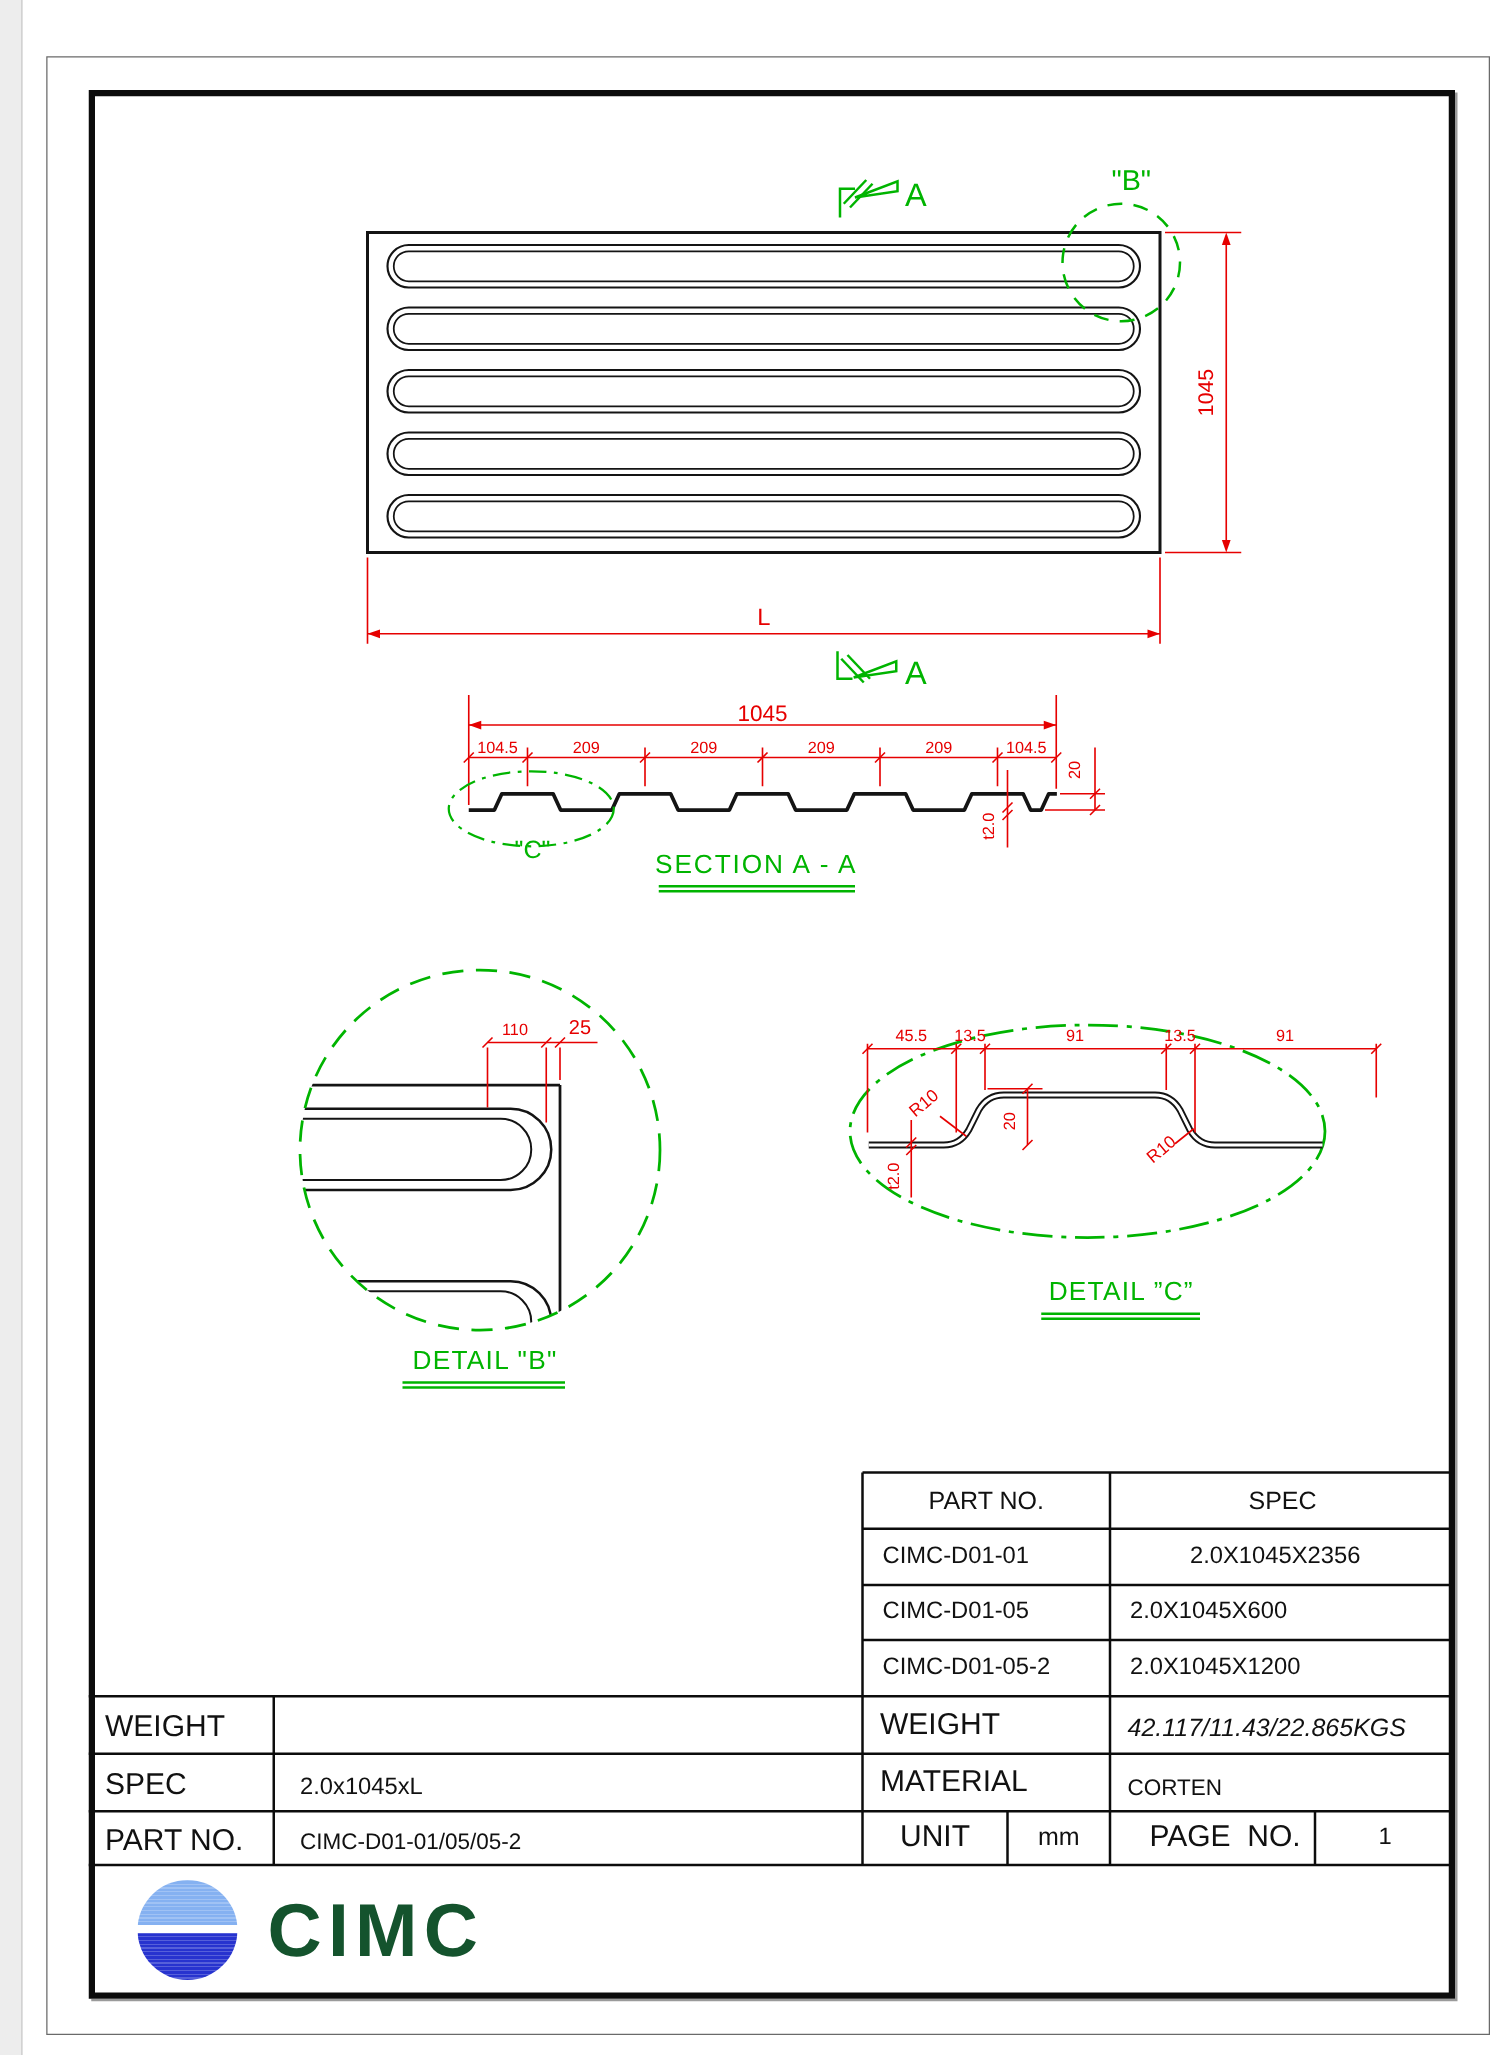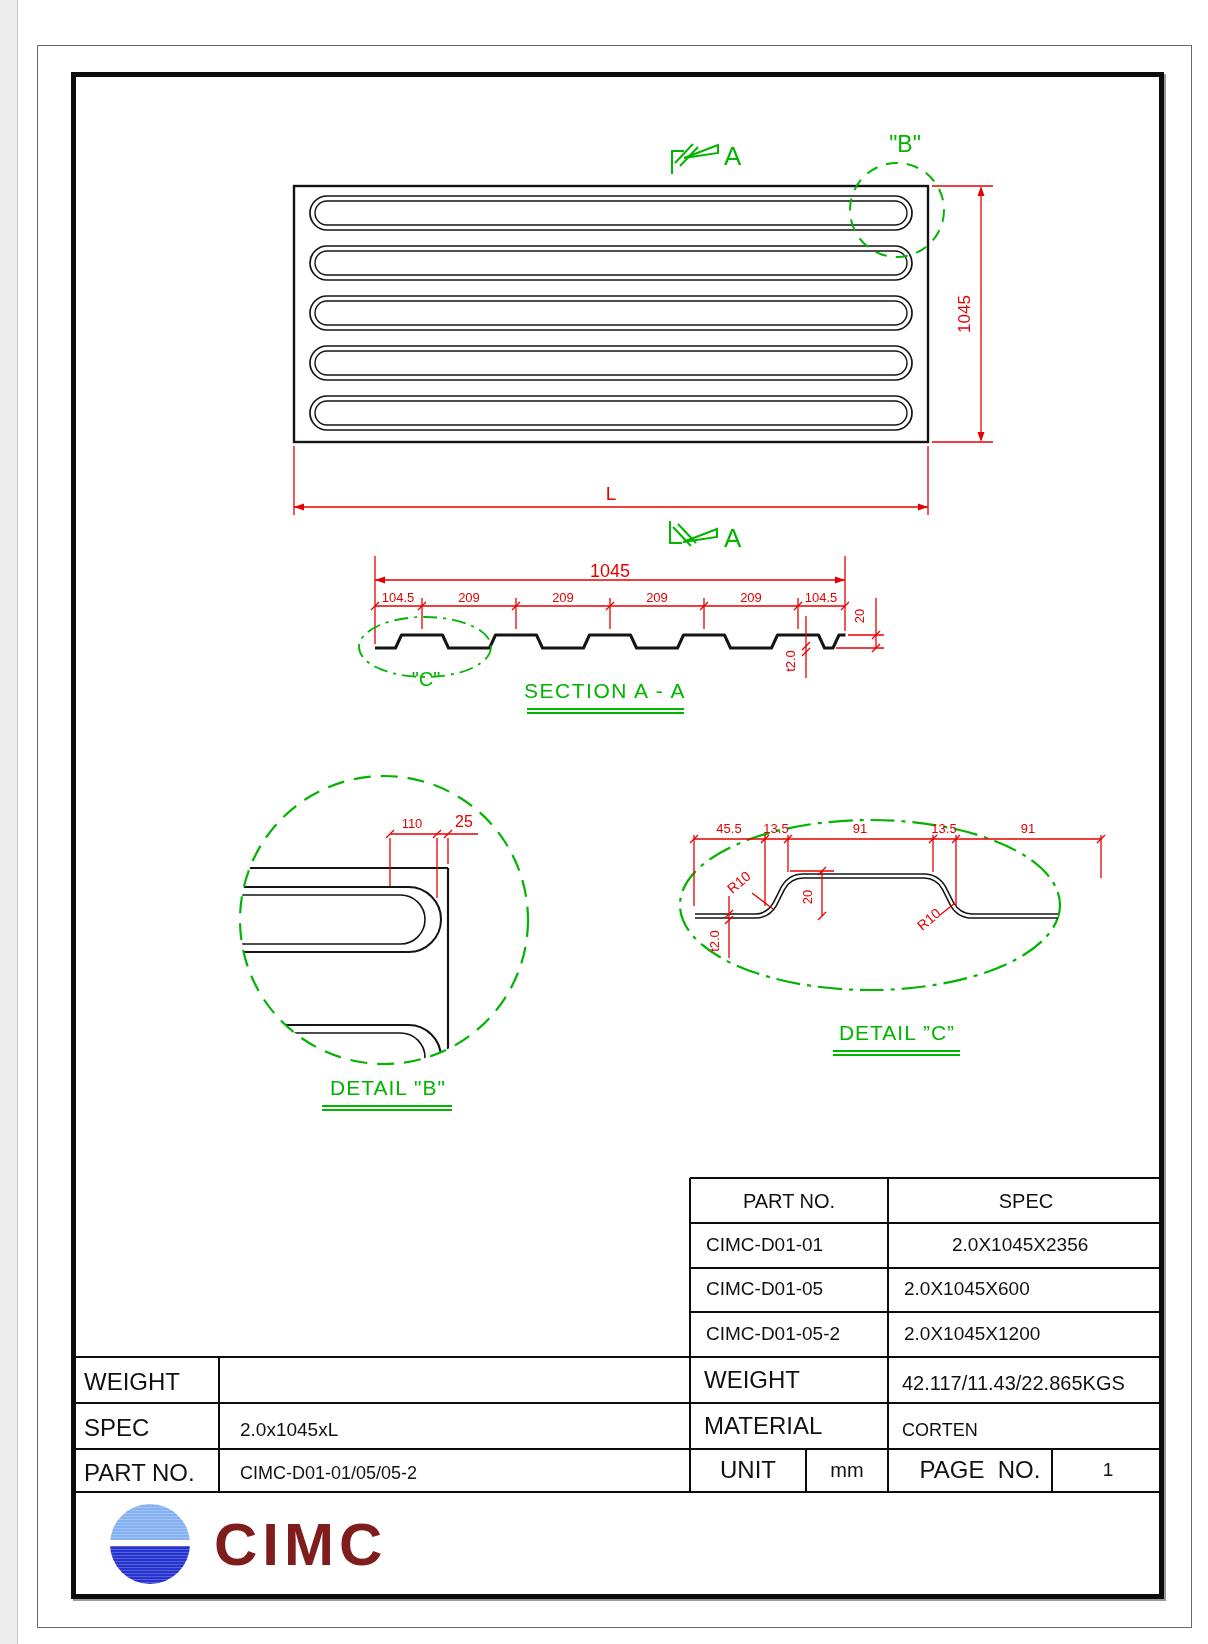--- a/index.html
+++ b/index.html
@@ -14,21 +14,21 @@
   svg.draw{position:absolute;left:0;top:0;}
   .t{position:absolute;color:#111;white-space:pre;}
   .ctr{text-align:center;}
   .lbl{font-size:24px;}
   .val{font-size:19px;}
   .logo-circle{position:absolute;left:110px;top:1504px;width:80px;height:80px;border-radius:50%;
      background:
        repeating-linear-gradient(180deg, rgba(255,255,255,0.22) 0 1px, rgba(0,0,0,0) 1px 3px),
        linear-gradient(180deg,#85b1f1 0 45%,#ffffff 45% 53%,#2733cf 53% 100%);}
   .logo-text{position:absolute;left:214px;top:1510px;font-size:60px;font-weight:700;
-     letter-spacing:5px;color:#7f1d1d;}
+     letter-spacing:5px;color:#14532d;}
   text{font-family:"Liberation Sans",sans-serif;}
   .gtxt{fill:#00b400;}
   .rtxt{fill:#e60000;}
 </style>
 </head>
 <body>
 
 <div class="page">
   <div class="gutter"></div>
   <div class="outer-frame"></div>
@@ -241,21 +241,21 @@
 
   <div class="t" style="left:706px;top:1234px;font-size:19px;">CIMC-D01-01</div>
   <div class="t" style="left:904px;top:1234px;font-size:19px;margin-left:48px;">2.0X1045X2356</div>
   <div class="t" style="left:706px;top:1278px;font-size:19px;text-align:center;">CIMC-D01-05</div>
   <div class="t" style="left:904px;top:1278px;font-size:19px;">2.0X1045X600</div>
   <div class="t" style="left:706px;top:1323px;font-size:19px;">CIMC-D01-05-2</div>
   <div class="t" style="left:904px;top:1323px;font-size:19px;text-align:center;">2.0X1045X1200</div>
 
   <div class="t lbl" style="left:84px;top:1368px;">WEIGHT</div>
   <div class="t lbl" style="left:704px;top:1366px;">WEIGHT</div>
-  <div class="t" style="left:902px;top:1372px;font-size:20px;">42.117/11.43/22.865KGS</div>
+  <div class="t" style="left:902px;top:1372px;font-size:20px;font-style:italic;">42.117/11.43/22.865KGS</div>
 
   <div class="t lbl" style="left:84px;top:1414px;">SPEC</div>
   <div class="t val" style="left:240px;top:1419px;">2.0x1045xL</div>
   <div class="t lbl" style="left:704px;top:1412px;">MATERIAL</div>
   <div class="t" style="left:902px;top:1420px;font-size:18px;">CORTEN</div>
 
   <div class="t lbl" style="left:84px;top:1459px;">PART NO.</div>
   <div class="t" style="left:240px;top:1463px;font-size:18px;">CIMC-D01-01/05/05-2</div>
   <div class="t lbl ctr" style="left:690px;top:1456px;width:116px;">UNIT</div>
   <div class="t ctr" style="left:806px;top:1459px;width:82px;font-size:20px;">mm</div>

